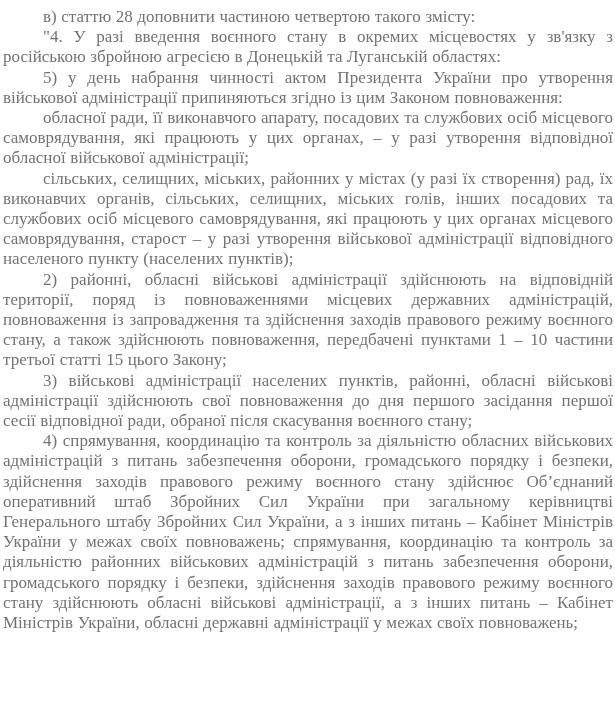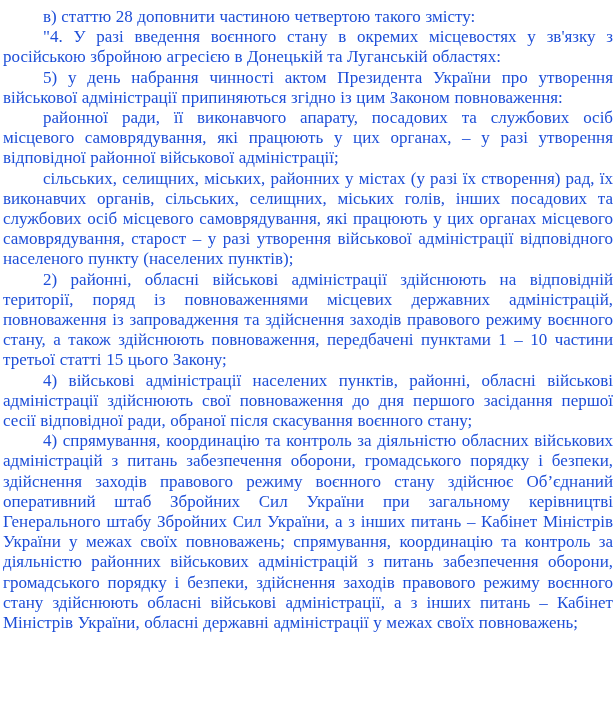--- a/index.html
+++ b/index.html
@@ -5,21 +5,21 @@
   html, body {
     margin: 0;
     padding: 0;
     background: #ffffff;
   }
   .doc-page {
     box-sizing: border-box;
     width: 615px;
     height: 707px;
     background: #ffffff;
-    color: #1d4ed8;
+    color: #737373;
     padding: 7px 2px 0 3px;
     overflow: hidden;
     font-family: "Liberation Serif", "DejaVu Serif", serif;
     font-size: 17px;
     line-height: 20.2px;
     text-align: justify;
     text-justify: inter-word;
   }
   .para {
     margin: 0;
@@ -28,18 +28,18 @@
     word-spacing: 0.02em;
   }
 </style>
 </head>
 <body>
 
 <div class="doc-page">
   <p class="para">в) статтю 28 доповнити частиною четвертою такого змісту:</p>
   <p class="para">"4. У разі введення воєнного стану в окремих місцевостях у зв'язку з російською збройною агресією в Донецькій та Луганській областях:</p>
   <p class="para">5) у день набрання чинності актом Президента України про утворення військової адміністрації припиняються згідно із цим Законом повноваження:</p>
-  <p class="para">районної ради, її виконавчого апарату, посадових та службових осіб місцевого самоврядування, які працюють у цих органах, – у разі утворення відповідної районної військової адміністрації;</p>
+  <p class="para">обласної ради, її виконавчого апарату, посадових та службових осіб місцевого самоврядування, які працюють у цих органах, – у разі утворення відповідної обласної військової адміністрації;</p>
   <p class="para">сільських, селищних, міських, районних у містах (у разі їх створення) рад, їх виконавчих органів, сільських, селищних, міських голів, інших посадових та службових осіб місцевого самоврядування, які працюють у цих органах місцевого самоврядування, старост – у разі утворення військової адміністрації відповідного населеного пункту (населених пунктів);</p>
   <p class="para">2) районні, обласні військові адміністрації здійснюють на відповідній території, поряд із повноваженнями місцевих державних адміністрацій, повноваження із запровадження та здійснення заходів правового режиму воєнного стану, а також здійснюють повноваження, передбачені пунктами 1 – 10 частини третьої статті 15 цього Закону;</p>
-  <p class="para">4) військові адміністрації населених пунктів, районні, обласні військові адміністрації здійснюють свої повноваження до дня першого засідання першої сесії відповідної ради, обраної після скасування воєнного стану;</p>
+  <p class="para">3) військові адміністрації населених пунктів, районні, обласні військові адміністрації здійснюють свої повноваження до дня першого засідання першої сесії відповідної ради, обраної після скасування воєнного стану;</p>
   <p class="para">4) спрямування, координацію та контроль за діяльністю обласних військових адміністрацій з питань забезпечення оборони, громадського порядку і безпеки, здійснення заходів правового режиму воєнного стану здійснює Об’єднаний оперативний штаб Збройних Сил України при загальному керівництві Генерального штабу Збройних Сил України, а з інших питань – Кабінет Міністрів України у межах своїх повноважень; спрямування, координацію та контроль за діяльністю районних військових адміністрацій з питань забезпечення оборони, громадського порядку і безпеки, здійснення заходів правового режиму воєнного стану здійснюють обласні військові адміністрації, а з інших питань – Кабінет Міністрів України, обласні державні адміністрації у межах своїх повноважень;</p>
 </div>
 
 </body></html>

